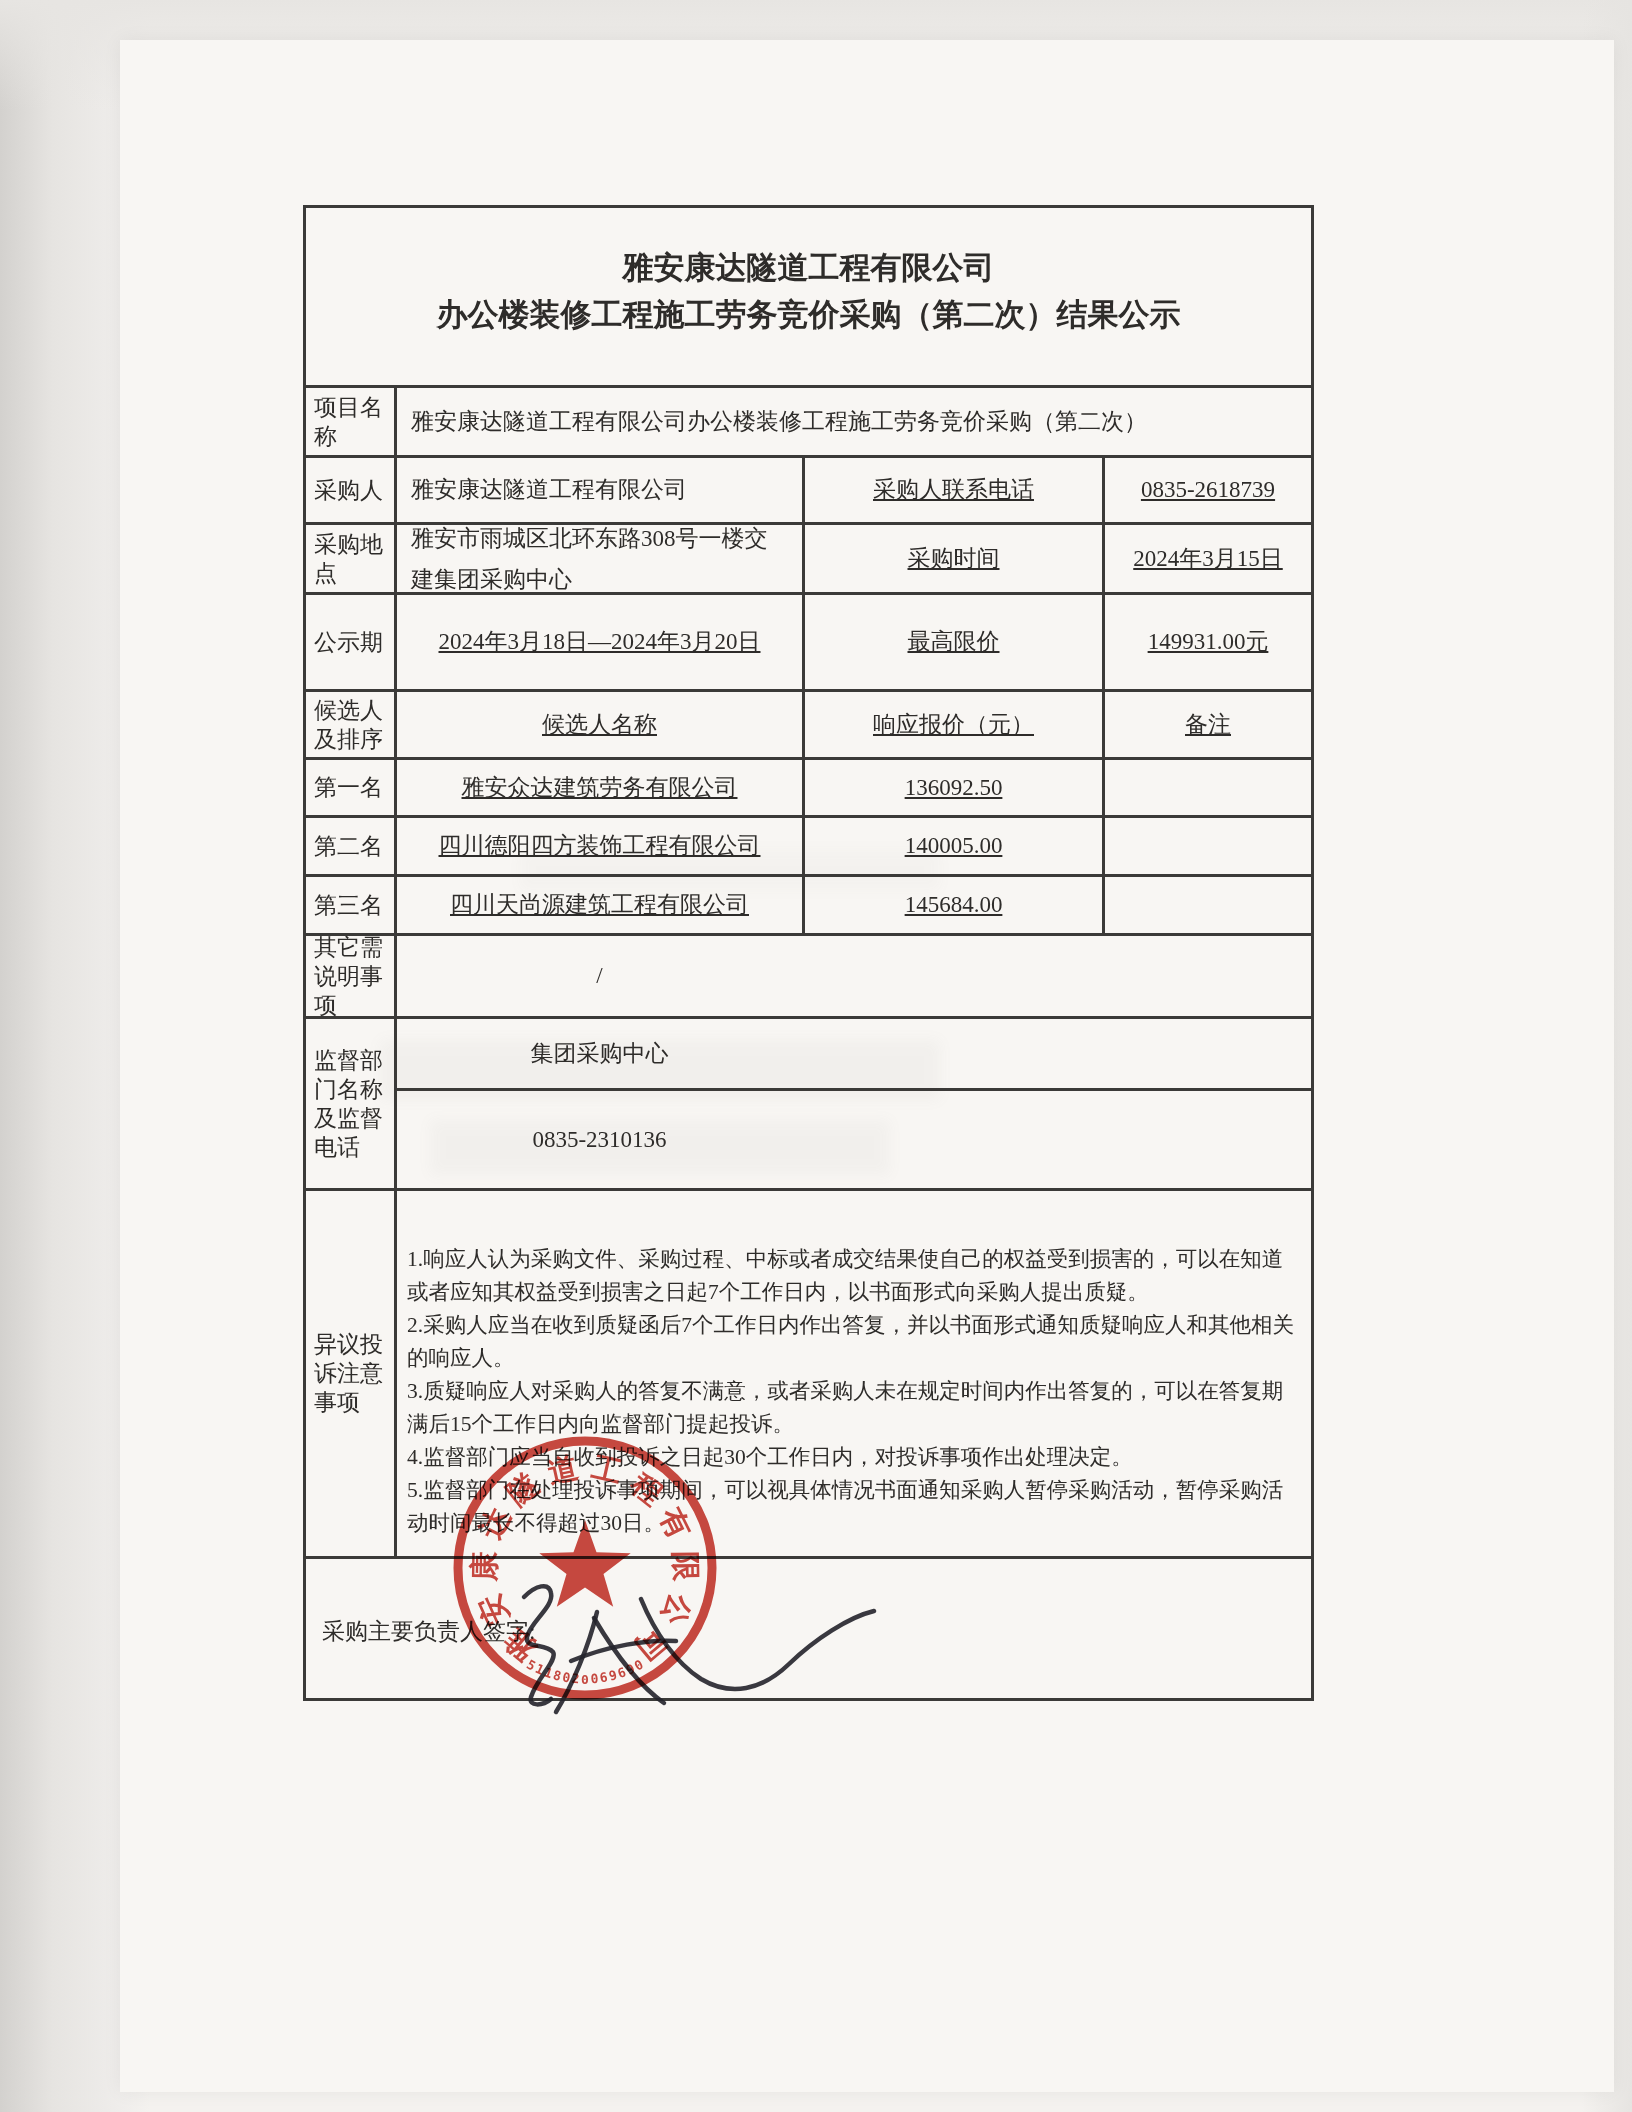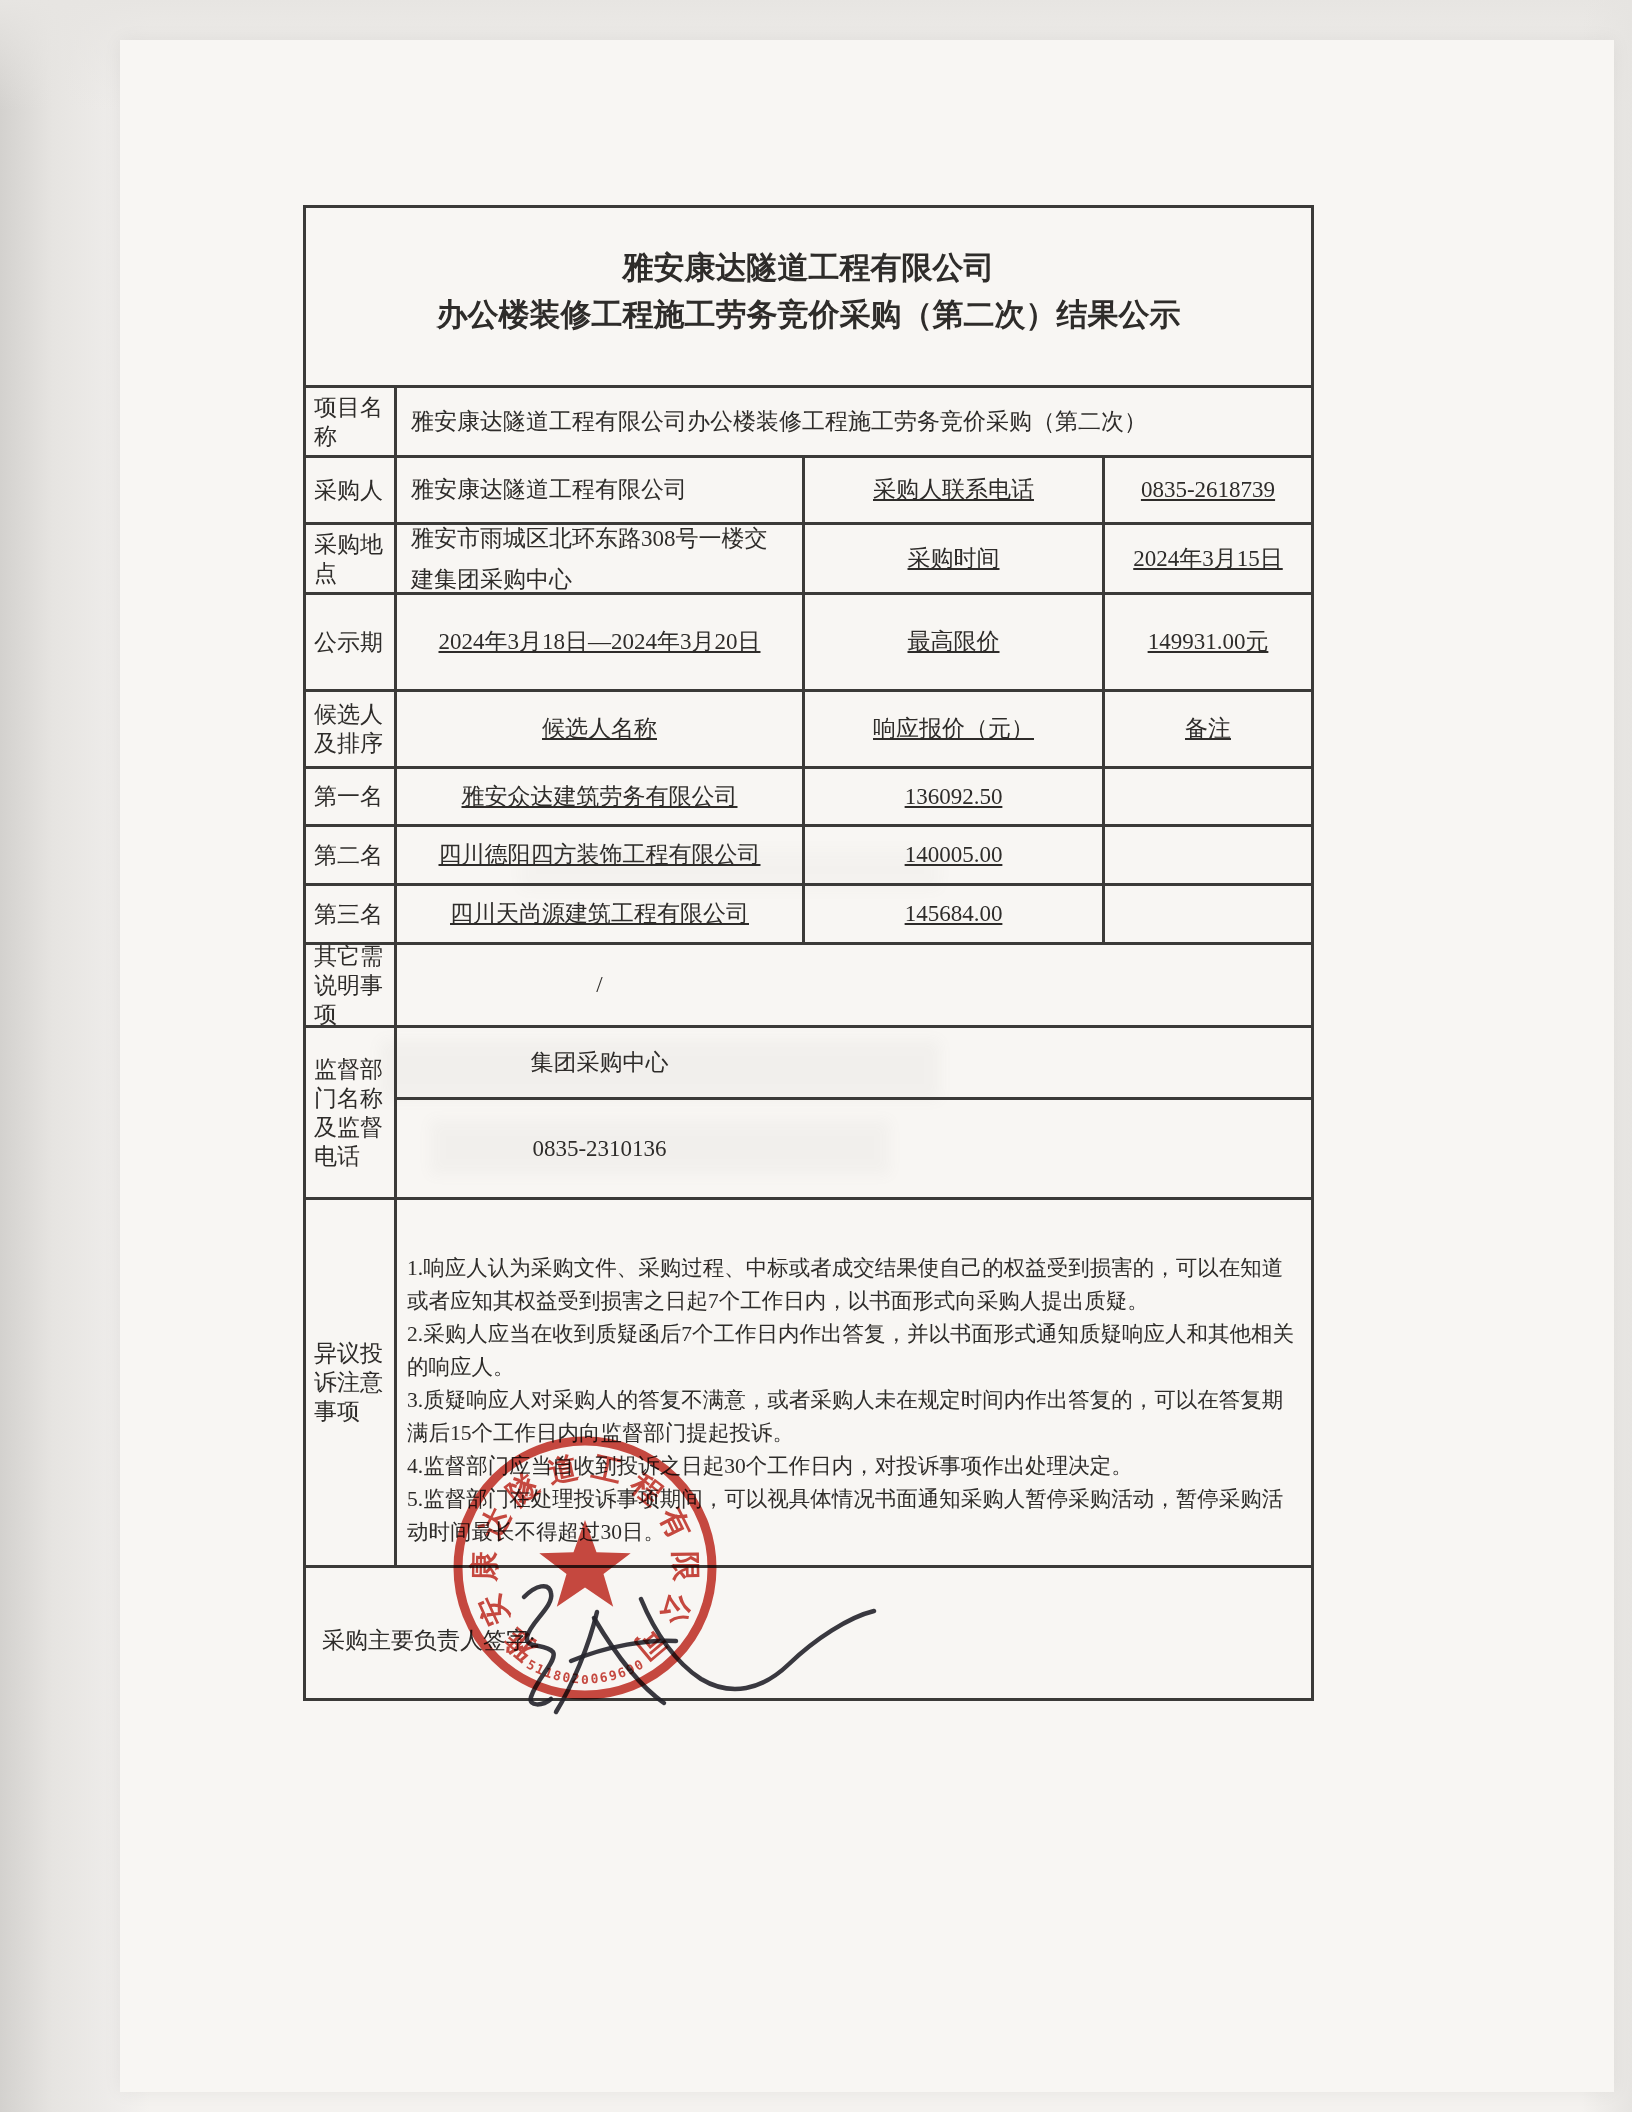--- a/index.html
+++ b/index.html
@@ -117,21 +117,21 @@
     <div class="cell end grow cen">2024年3月15日</div>
   </div>
 
   <div class="row" style="height:97px">
     <div class="cell w1 lbl">公示期</div>
     <div class="cell w2 cen">2024年3月18日—2024年3月20日</div>
     <div class="cell w3 cen">最高限价</div>
     <div class="cell end grow cen">149931.00元</div>
   </div>
 
-  <div class="row" style="height:77px">
+  <div class="row" style="height:68px">
     <div class="cell w1 lbl">候选人及排序</div>
     <div class="cell w2 cen">候选人名称</div>
     <div class="cell w3 cen two-line">
       <div>响应报价</div>
       <div>（元）</div>
     </div>
     <div class="cell end grow cen">备注</div>
   </div>
 
   <div class="row" style="height:58px">

